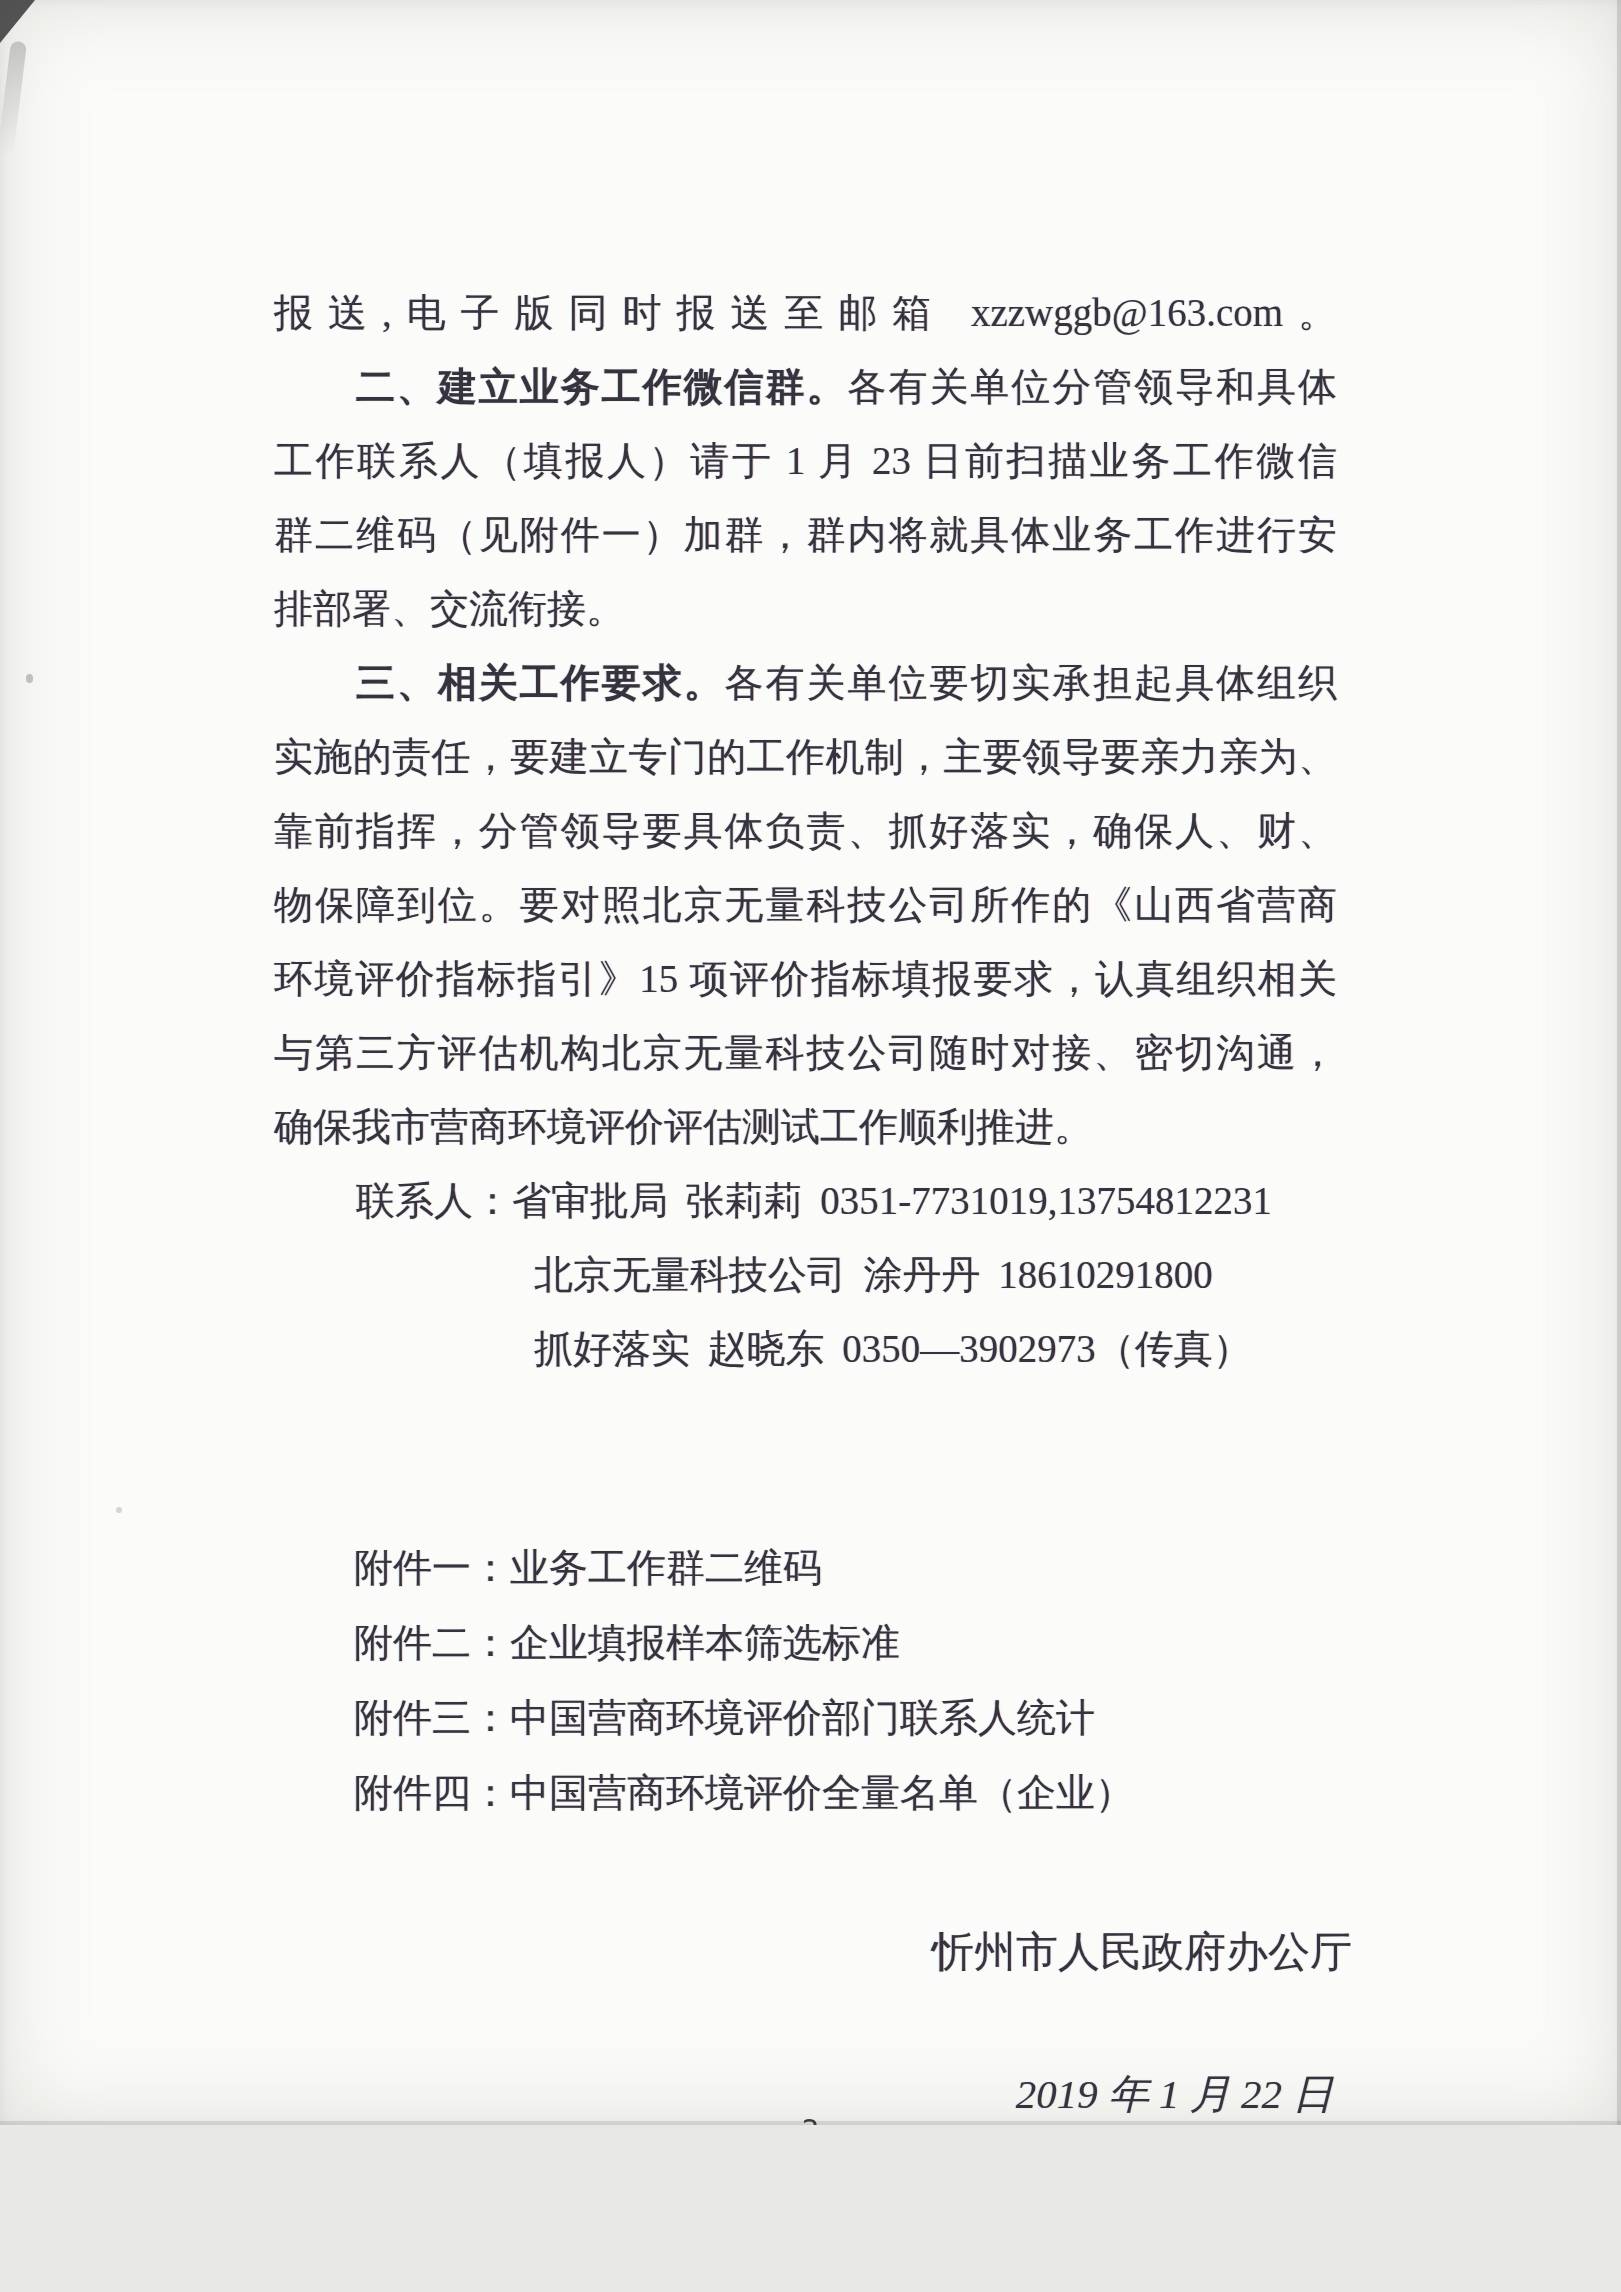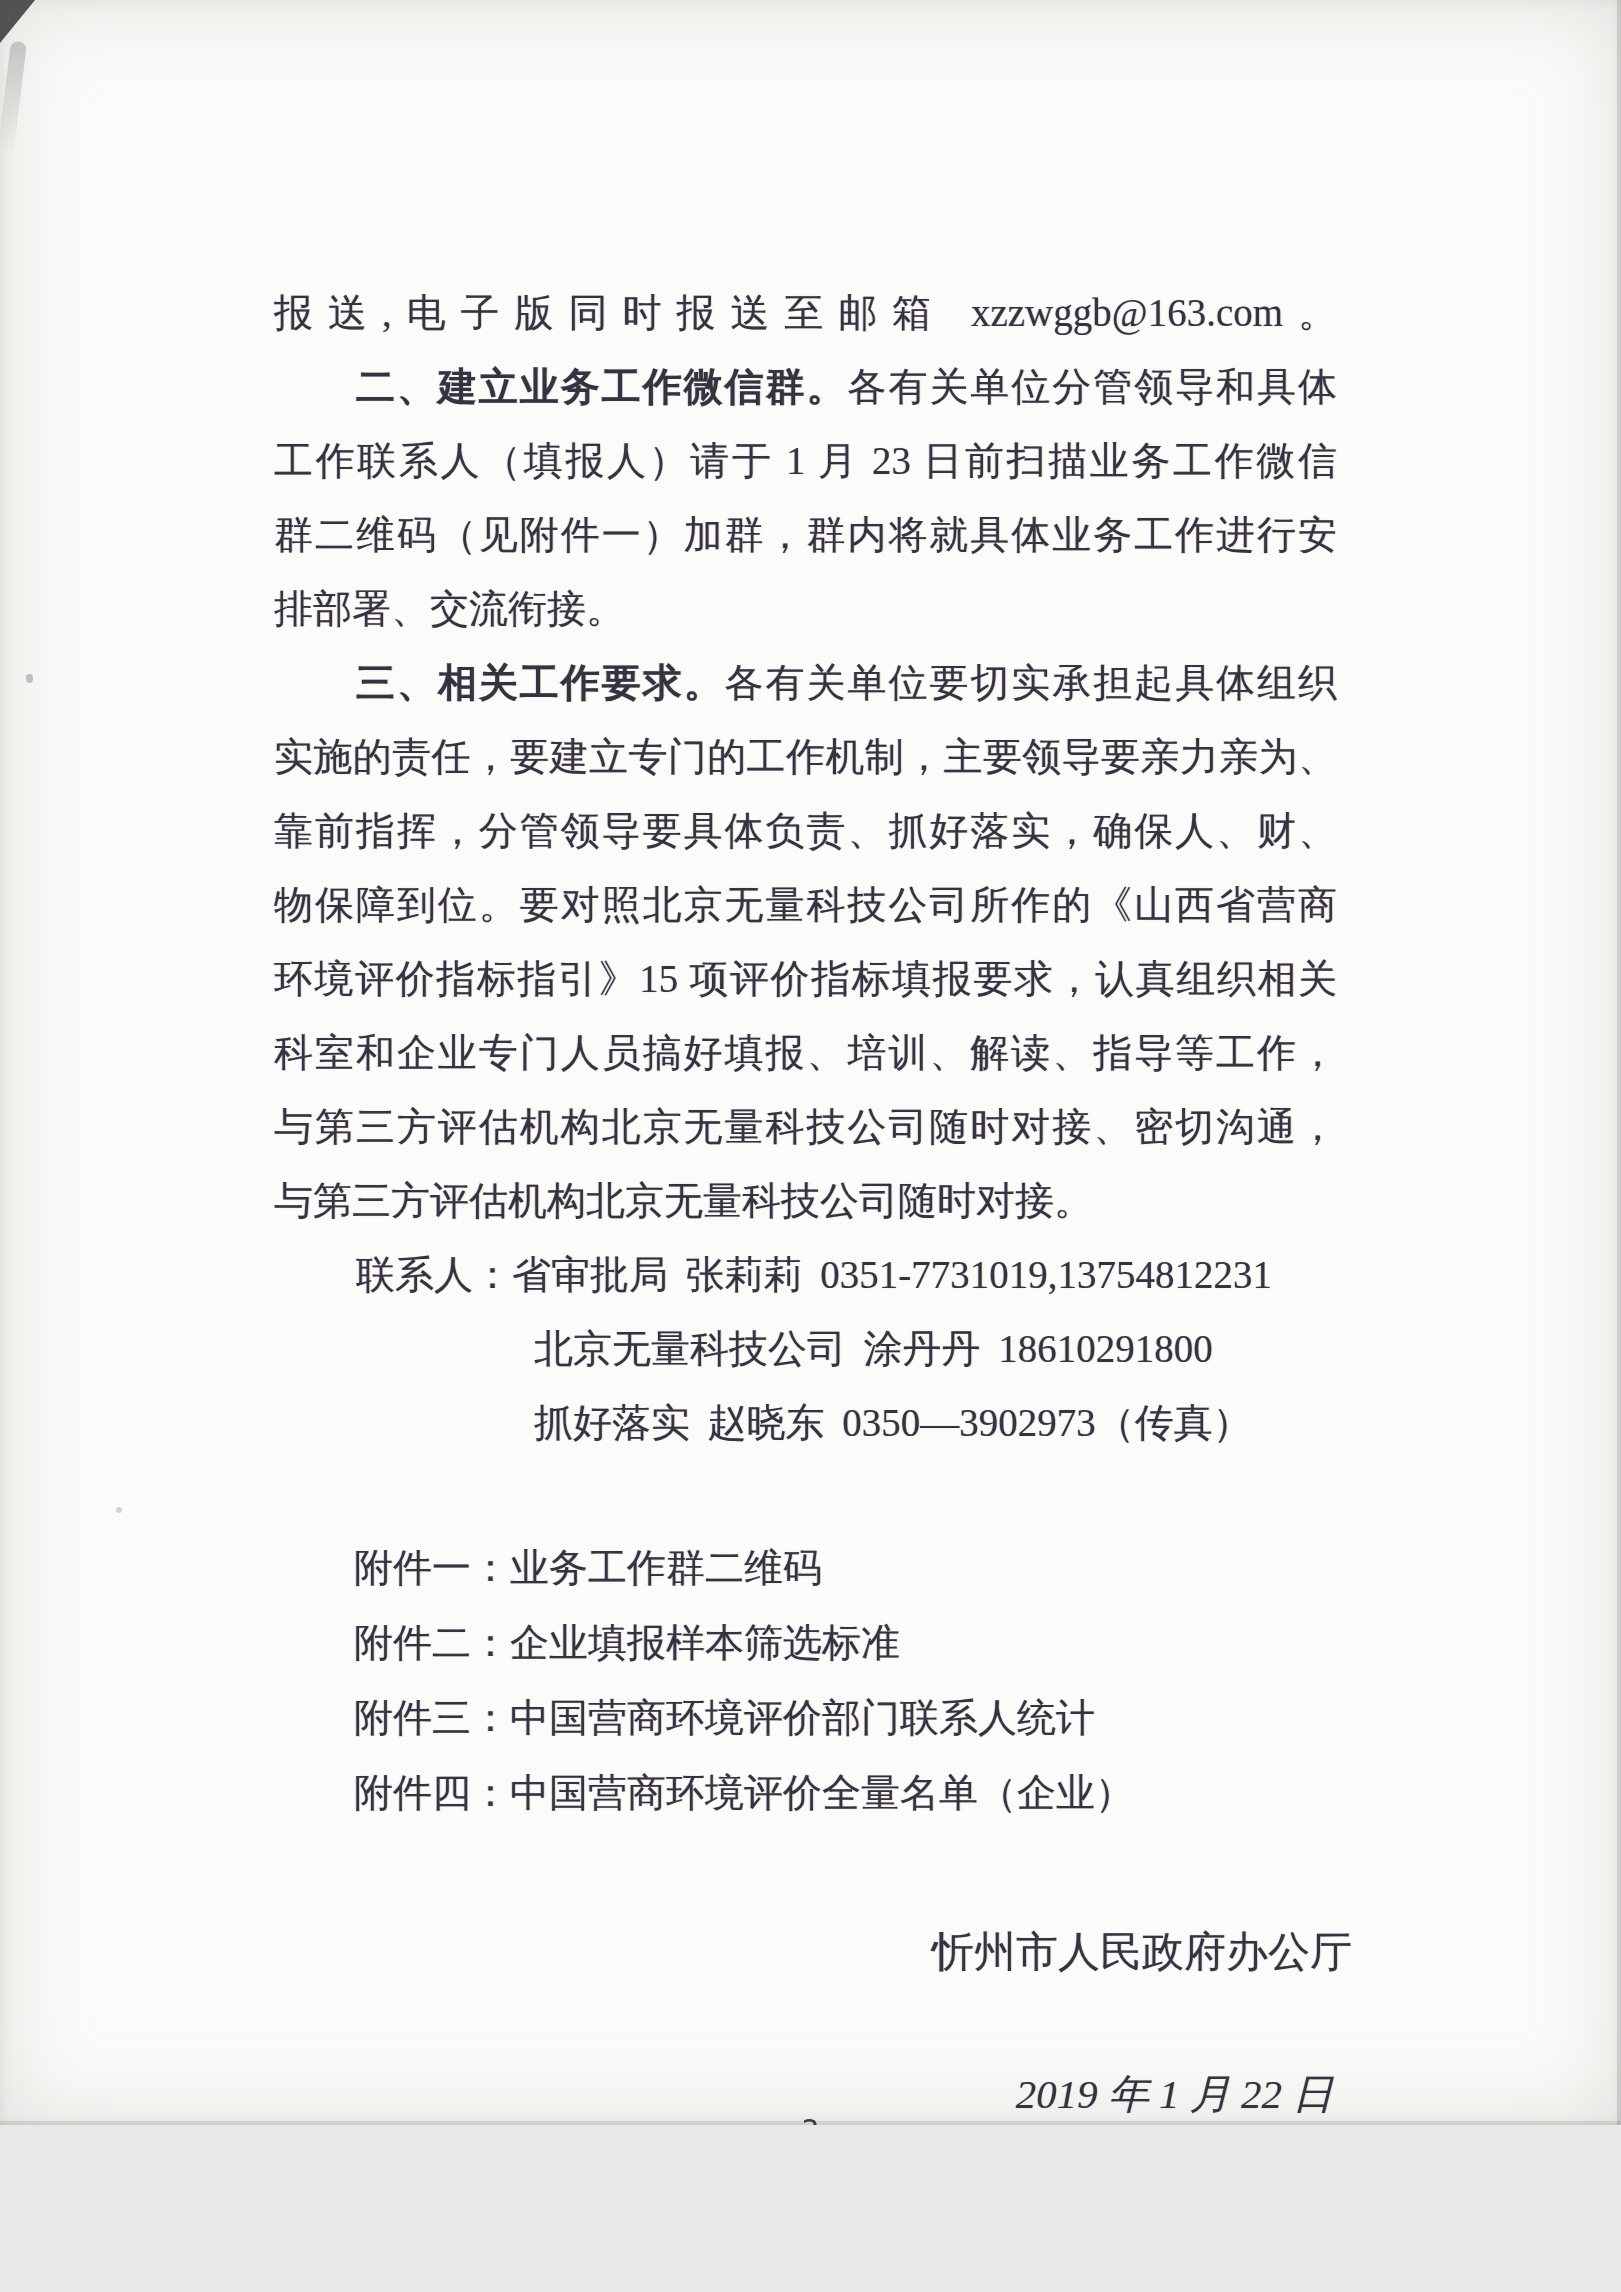--- a/index.html
+++ b/index.html
@@ -103,27 +103,24 @@
     <div class="line">
       <span>靠前指挥，分管领导要具体负责、抓好落实，确保人、财、</span>
     </div>
     <div class="line">
       <span>物保障到位。要对照北京无量科技公司所作的《山西省营商</span>
     </div>
     <div class="line">
       <span>环境评价指标指引》15 项评价指标填报要求，认真组织相关</span>
     </div>
     <div class="line">
-      <span>科室和企业专门人员搞好填报、培训、解读、指导等工作，</span>
-    </div>
-    <div class="line">
       <span>与第三方评估机构北京无量科技公司随时对接、密切沟通，</span>
     </div>
     <div class="line last">
-      <span>与第三方评估机构北京无量科技公司随时对接。</span>
+      <span>确保我市营商环境评价评估测试工作顺利推进。</span>
     </div>
 
     <div class="contact-line first">
       <span>联系人：</span><span>省审批局</span><span class="sep"></span><span>张莉莉</span><span class="sep"></span><span>0351-7731019,13754812231</span>
     </div>
     <div class="contact-line cont">
       <span>北京无量科技公司</span><span class="sep"></span><span>涂丹丹</span><span class="sep"></span><span>18610291800</span>
     </div>
     <div class="contact-line cont">
       <span>抓好落实</span><span class="sep"></span><span>赵晓东</span><span class="sep"></span><span>0350—3902973（传真）</span>

